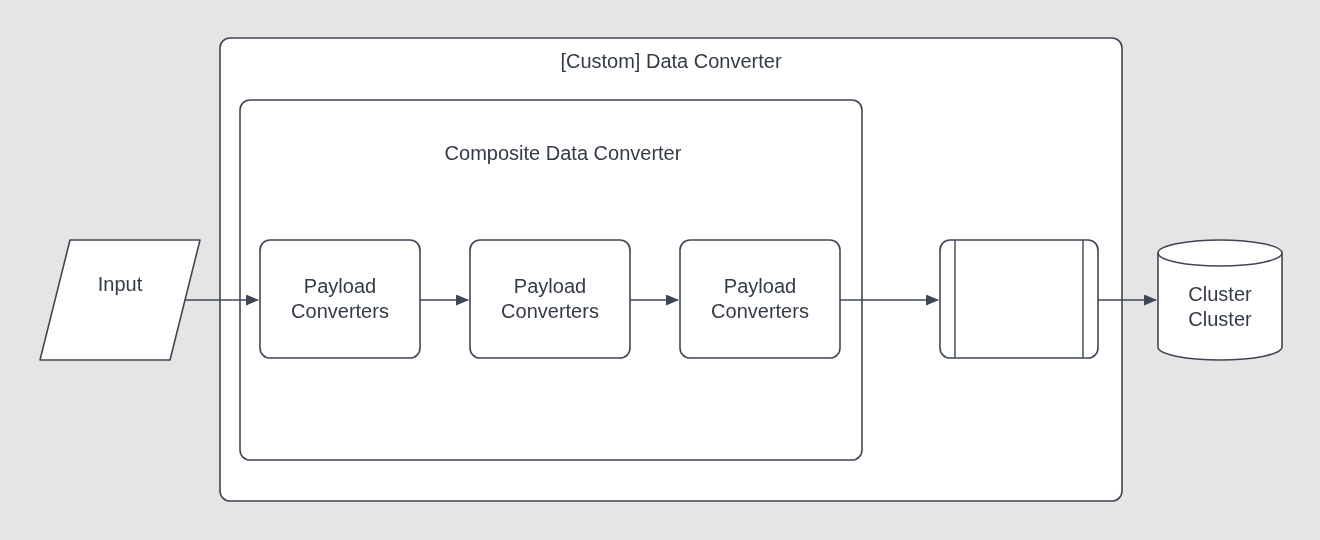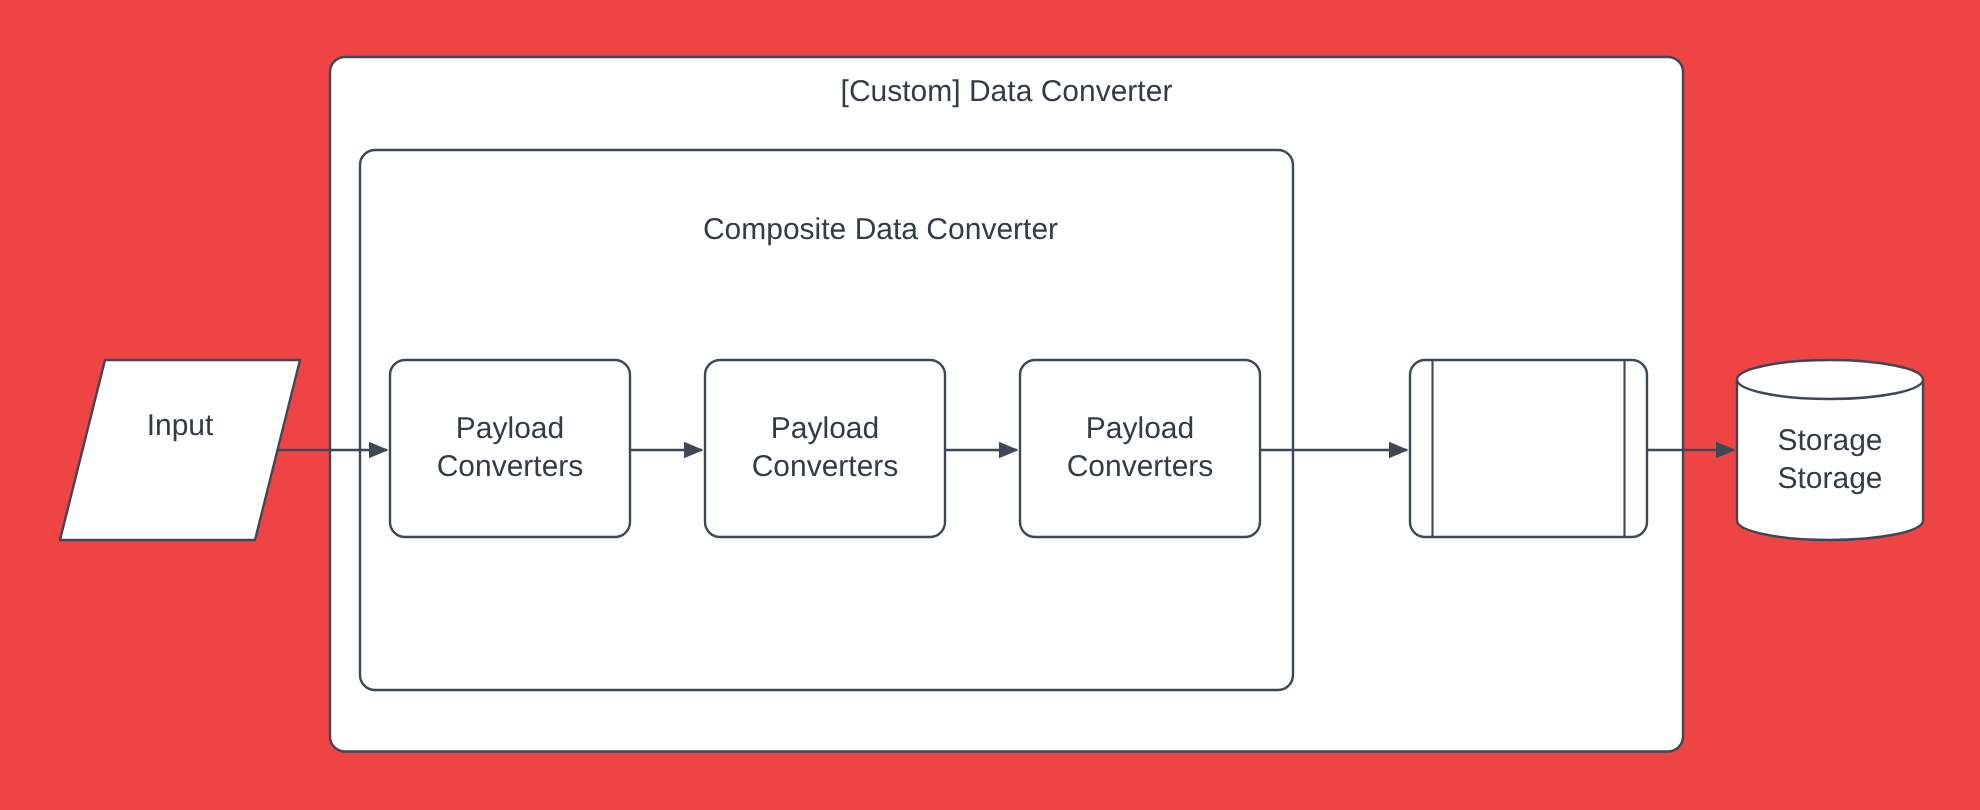--- a/index.html
+++ b/index.html
@@ -4,21 +4,21 @@
 <style>
   html, body {
     margin: 0;
     padding: 0;
     background: #ffffff;
   }
   .canvas {
     position: relative;
     width: 1320px;
     height: 540px;
-    background: #ef4444;
+    background: #e5e5e5;
     font-family: "Liberation Sans", sans-serif;
     overflow: hidden;
   }
   .canvas svg {
     position: absolute;
     left: 0;
     top: 0;
   }
   .label {
     position: absolute;
@@ -69,21 +69,21 @@
 
     <rect x="940" y="240" width="158" height="118" rx="10" ry="10" fill="#ffffff" stroke="#3e4756" stroke-width="1.6"></rect>
     <line x1="955" y1="240" x2="955" y2="358" stroke="#3e4756" stroke-width="1.4"></line>
     <line x1="1083" y1="240" x2="1083" y2="358" stroke="#3e4756" stroke-width="1.4"></line>
 
     <path d="M1158,253 v94 a62,13 0 0 0 124,0 v-94" fill="#ffffff" stroke="#3e4756" stroke-width="1.6"></path>
     <ellipse cx="1220" cy="253" rx="62" ry="13" fill="#ffffff" stroke="#3e4756" stroke-width="1.6"></ellipse>
   </svg>
 
   <div class="group-title" style="left:220px; top:49px; width:902px;">[Custom] Data Converter</div>
-  <div class="group-title" style="left:252px; top:141px; width:670px;">Composite Data Converter</div>
+  <div class="group-title" style="left:228px; top:141px; width:670px;">Composite Data Converter</div>
 
   <div class="label" style="left:40px; top:240px; width:160px; height:88px;">Input</div>
   <div class="label" style="left:262px; top:240px; width:156px; height:118px;">Payload Converters</div>
   <div class="label" style="left:472px; top:240px; width:156px; height:118px;">Payload Converters</div>
   <div class="label" style="left:682px; top:240px; width:156px; height:118px;">Payload Converters</div>
-  <div class="label" style="left:1158px; top:253px; width:124px; height:107px;">Storage Storage</div>
+  <div class="label" style="left:1158px; top:253px; width:124px; height:107px;">Cluster Cluster</div>
 
 </div>
 
 </body></html>

